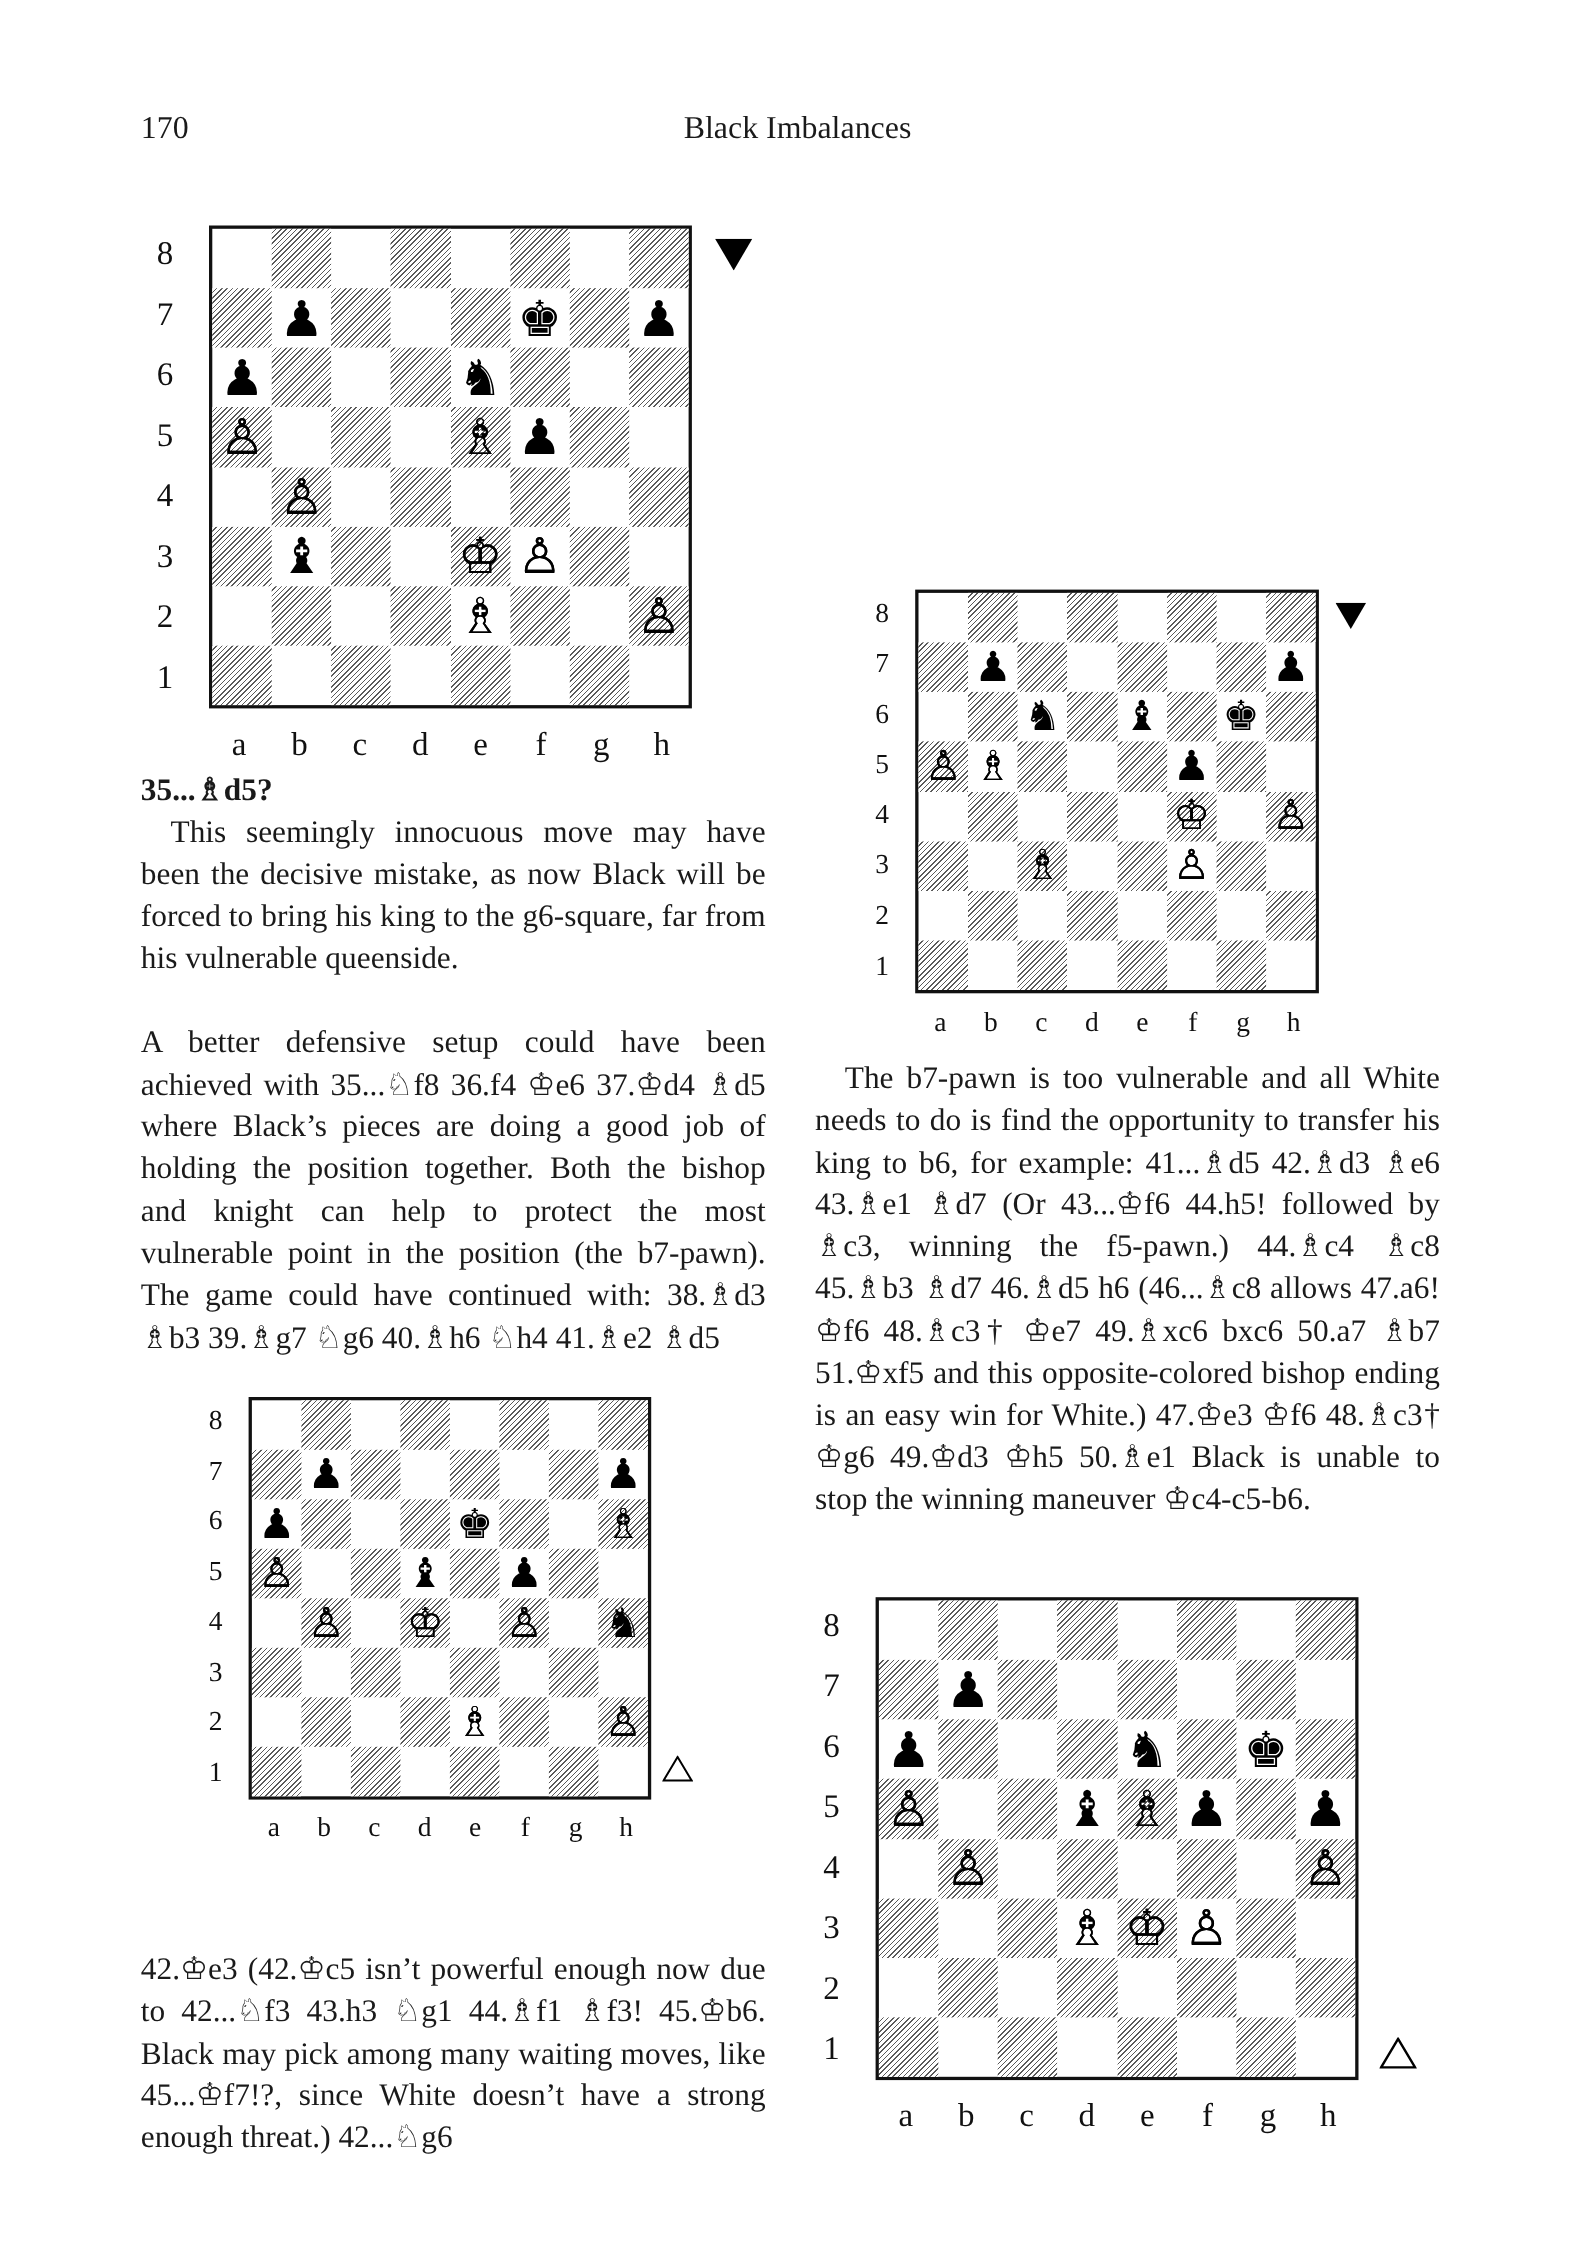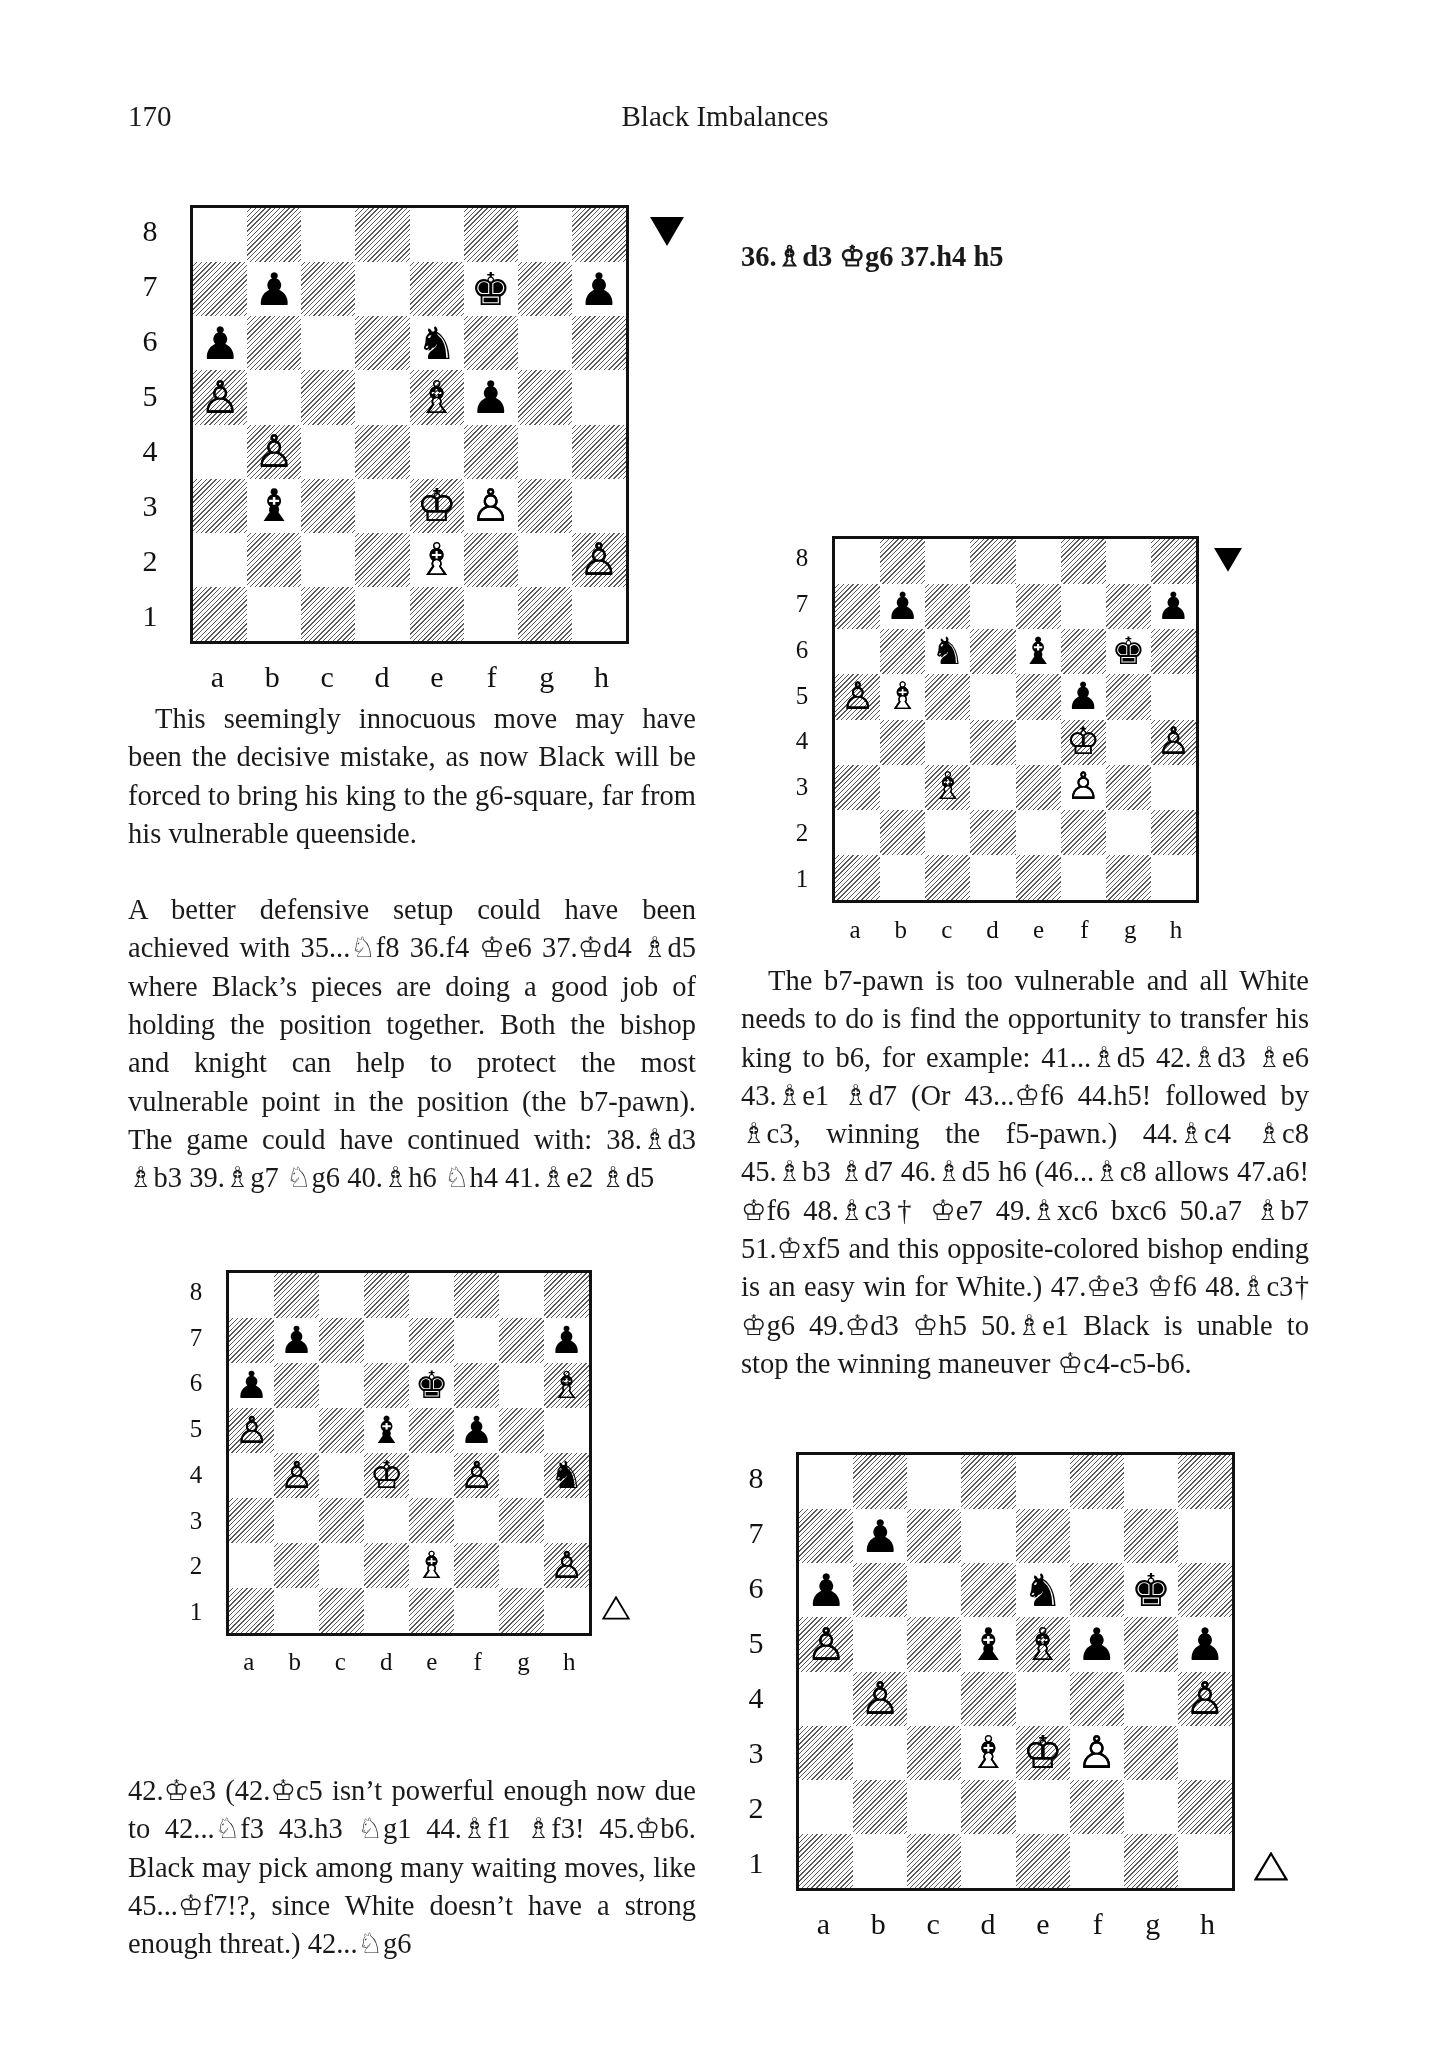--- a/index.html
+++ b/index.html
@@ -139,20 +139,21 @@
     <div class="file-label" style="left: 219.5px; width: 54.875px; top: 455px; font-size: 30px;">e</div>
     <div class="file-label" style="left: 274.375px; width: 54.875px; top: 455px; font-size: 30px;">f</div>
     <div class="file-label" style="left: 329.25px; width: 54.875px; top: 455px; font-size: 30px;">g</div>
     <div class="file-label" style="left: 384.125px; width: 54.875px; top: 455px; font-size: 30px;">h</div>
     <div class="tomove" style="left: 460px; top: 12px;"><svg width="34" height="28.9" viewBox="0 0 34 29">
         <polygon points="0,0 34,0 17,29" fill="#000"></polygon>
       </svg></div>
   </div>
 
 <div class="col" style="left:128px; top:700px; width:568px;">
+  <p class="bold" style="text-align:left;">35...♗d5?</p>
   <p class="indent">This seemingly innocuous move may have been the decisive mistake, as now Black will be forced to bring his king to the g6-square, far from his vulnerable queenside.</p>
   <div class="gap"></div>
   <p>A better defensive setup could have been achieved with 35...♘f8 36.f4 ♔e6 37.♔d4 ♗d5 where Black’s pieces are doing a good job of holding the position together. Both the bishop and knight can help to protect the most vulnerable point in the position (the b7-pawn). The game could have continued with: 38.♗d3 ♗b3 39.♗g7 ♘g6 40.♗h6 ♘h4 41.♗e2 ♗d5</p>
 </div>
 
 <div class="board-wrap" style="left: 226px; top: 1270px; width: 366px; height: 366px;">
     <div class="board" style="left: 0px; top: 0px; width: 366px; height: 366px;">
       <div class="sq"></div>
       <div class="sq dark"></div>
       <div class="sq"></div>
@@ -266,21 +267,20 @@
         <polygon points="17,1.5 32.5,27.5 1.5,27.5" fill="#fff" stroke="#000" stroke-width="2.2"></polygon>
       </svg></div>
   </div>
 
 <div class="col" style="left:128px; top:1772px; width:568px;">
   <p>42.♔e3 (42.♔c5 isn’t powerful enough now due to 42...♘f3 43.h3 ♘g1 44.♗f1 ♗f3! 45.♔b6. Black may pick among many waiting moves, like 45...♔f7!?, since White doesn’t have a strong enough threat.) 42...♘g6</p>
 </div>
 
 <div class="col" style="left:741px; top:200px; width:568px;">
   <div class="gap"></div>
-  <p class="bold" style="text-align:left;">36.♗d3 ♔g6 37.h4 h5</p>
 </div>
 
 <div class="board-wrap" style="left: 832px; top: 536px; width: 367px; height: 367px;">
     <div class="board" style="left: 0px; top: 0px; width: 367px; height: 367px;">
       <div class="sq"></div>
       <div class="sq dark"></div>
       <div class="sq"></div>
       <div class="sq dark"></div>
       <div class="sq"></div>
       <div class="sq dark"></div>

